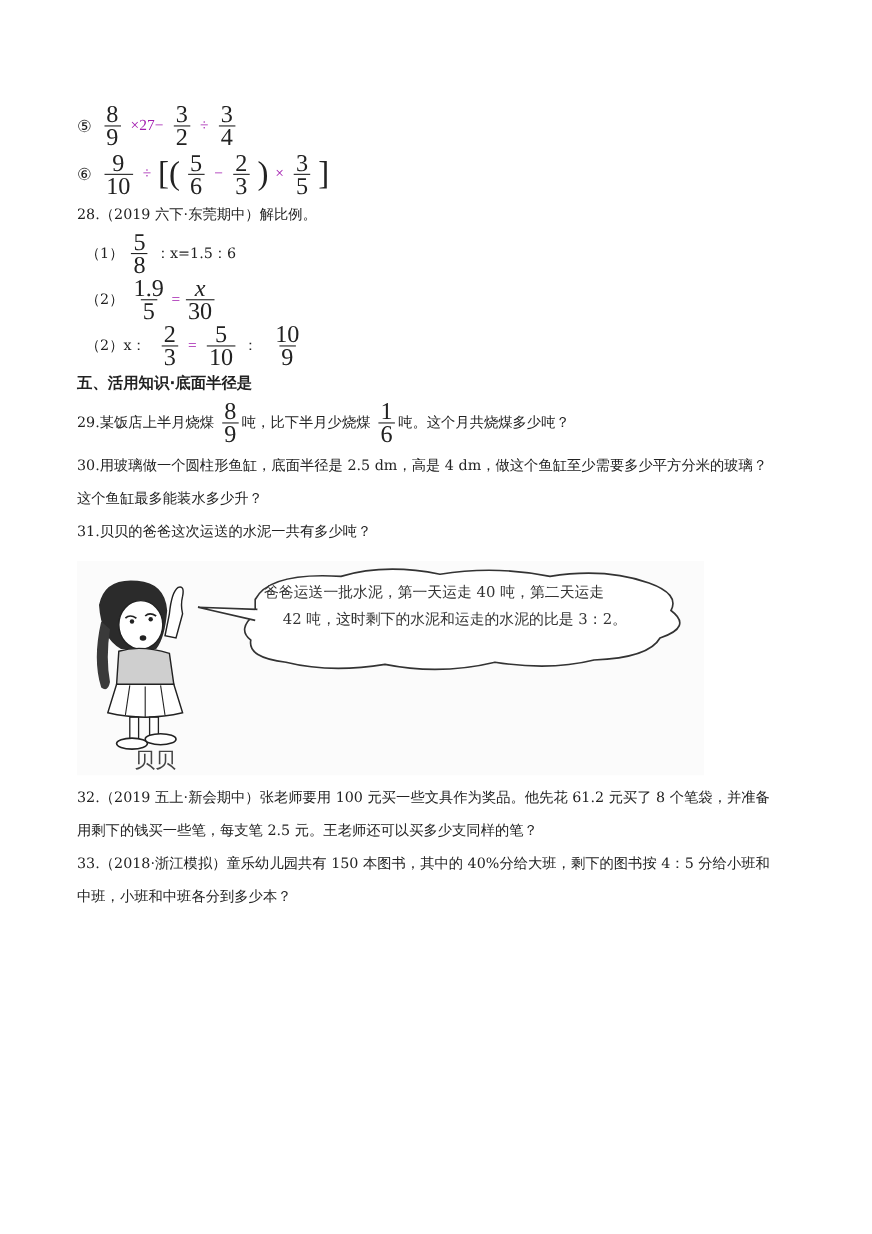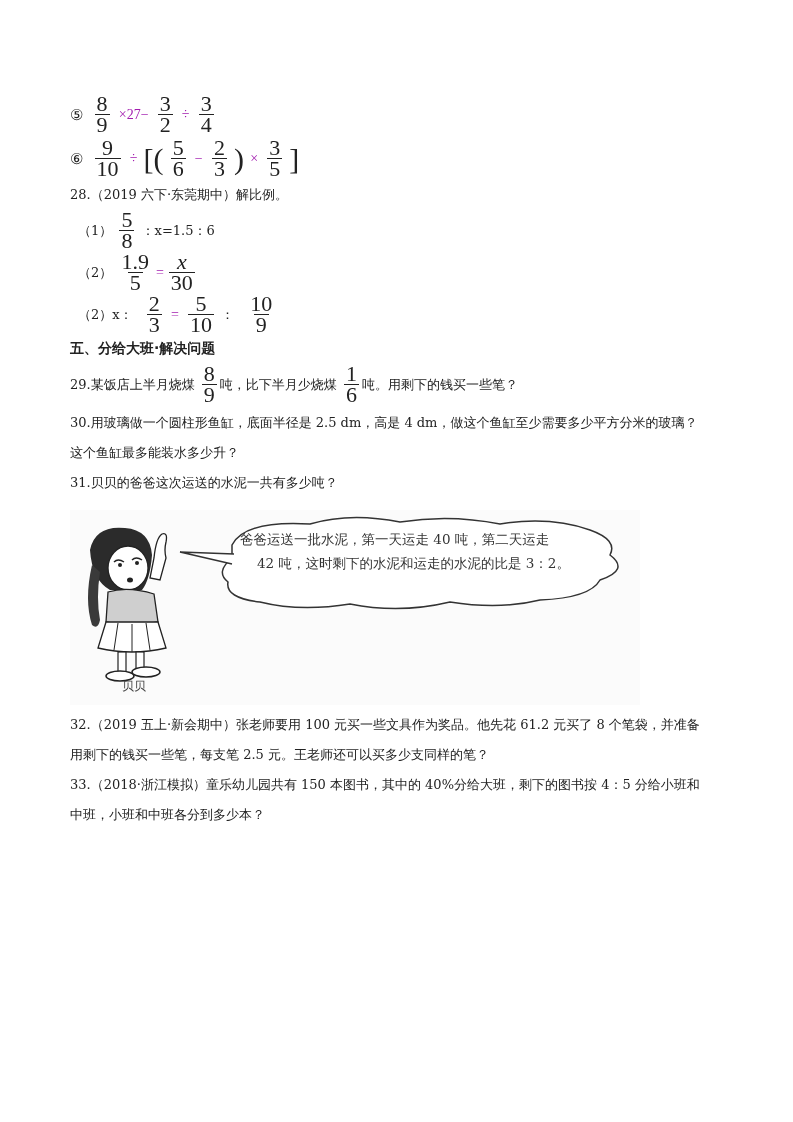--- a/index.html
+++ b/index.html
@@ -98,32 +98,32 @@
       <span class="num">5</span>
       <span class="den">10</span>
     </span>
   <span class="label">：</span>
   <span class="frac" style="margin-left:10px">
       <span class="num">10</span>
       <span class="den">9</span>
     </span>
 </div>
 
-<div class="abs heading" style="left:70px;top:340px;">五、分给大班·解决问题</div>
+<div class="abs heading" style="left:70px;top:340px;">五、活用知识·底面半径是</div>
 
 <div class="abs" style="left:70px;top:364px;">
   <span class="label">29.某饭店上半月烧煤</span>
   <span class="frac">
       <span class="num">8</span>
       <span class="den">9</span>
     </span><span class="label">吨，比下半月少烧煤</span>
   <span class="frac">
       <span class="num">1</span>
       <span class="den">6</span>
-    </span><span class="label">吨。用剩下的钱买一些笔？</span>
+    </span><span class="label">吨。这个月共烧煤多少吨？</span>
 </div>
 
 <div class="abs" style="left:70px;top:414px;">30.用玻璃做一个圆柱形鱼缸，底面半径是 2.5 dm，高是 4 dm，做这个鱼缸至少需要多少平方分米的玻璃？</div>
 <div class="abs" style="left:70px;top:444px;">这个鱼缸最多能装水多少升？</div>
 
 <div class="abs" style="left:70px;top:474px;">31.贝贝的爸爸这次运送的水泥一共有多少吨？</div>
 
 <div class="illus">
   <svg width="570" height="195" viewBox="0 0 570 195">
     <rect x="0" y="0" width="570" height="195" fill="#fbfbfb"></rect>
@@ -152,20 +152,20 @@
     <line x1="76" y1="113" x2="80" y2="140" stroke="#222" stroke-width="1"></line>
 
     <rect x="48" y="142" width="8" height="20" fill="#fff" stroke="#222" stroke-width="1.2"></rect>
     <rect x="66" y="142" width="8" height="18" fill="#fff" stroke="#222" stroke-width="1.2"></rect>
 
     <ellipse cx="50" cy="166" rx="14" ry="5" fill="#fff" stroke="#222" stroke-width="1.5"></ellipse>
     <ellipse cx="76" cy="162" rx="14" ry="5" fill="#fff" stroke="#222" stroke-width="1.5"></ellipse>
   </svg>
   <div class="abs bubble-text" style="left:170px;top:18px;">爸爸运送一批水泥，第一天运走 40 吨，第二天运走</div>
   <div class="abs bubble-text" style="left:170px;top:42px;margin-left:17px;">42 吨，这时剩下的水泥和运走的水泥的比是 3：2。</div>
-  <div class="abs" style="left:52px;top:168px;font-size:12px;color:#444;">贝贝</div>
+  <div class="abs" style="left:52px;top:168px;font-size:19px;color:#444;">贝贝</div>
 </div>
 
 <div class="abs" style="left:70px;top:716px;">32.（2019 五上·新会期中）张老师要用 100 元买一些文具作为奖品。他先花 61.2 元买了 8 个笔袋，并准备</div>
 <div class="abs" style="left:70px;top:746px;">用剩下的钱买一些笔，每支笔 2.5 元。王老师还可以买多少支同样的笔？</div>
 
 <div class="abs" style="left:70px;top:776px;">33.（2018·浙江模拟）童乐幼儿园共有 150 本图书，其中的 40%分给大班，剩下的图书按 4：5 分给小班和</div>
 <div class="abs" style="left:70px;top:806px;font-family:Liberation Mono, monospace;">中班，小班和中班各分到多少本？</div>
 
 </body></html>

